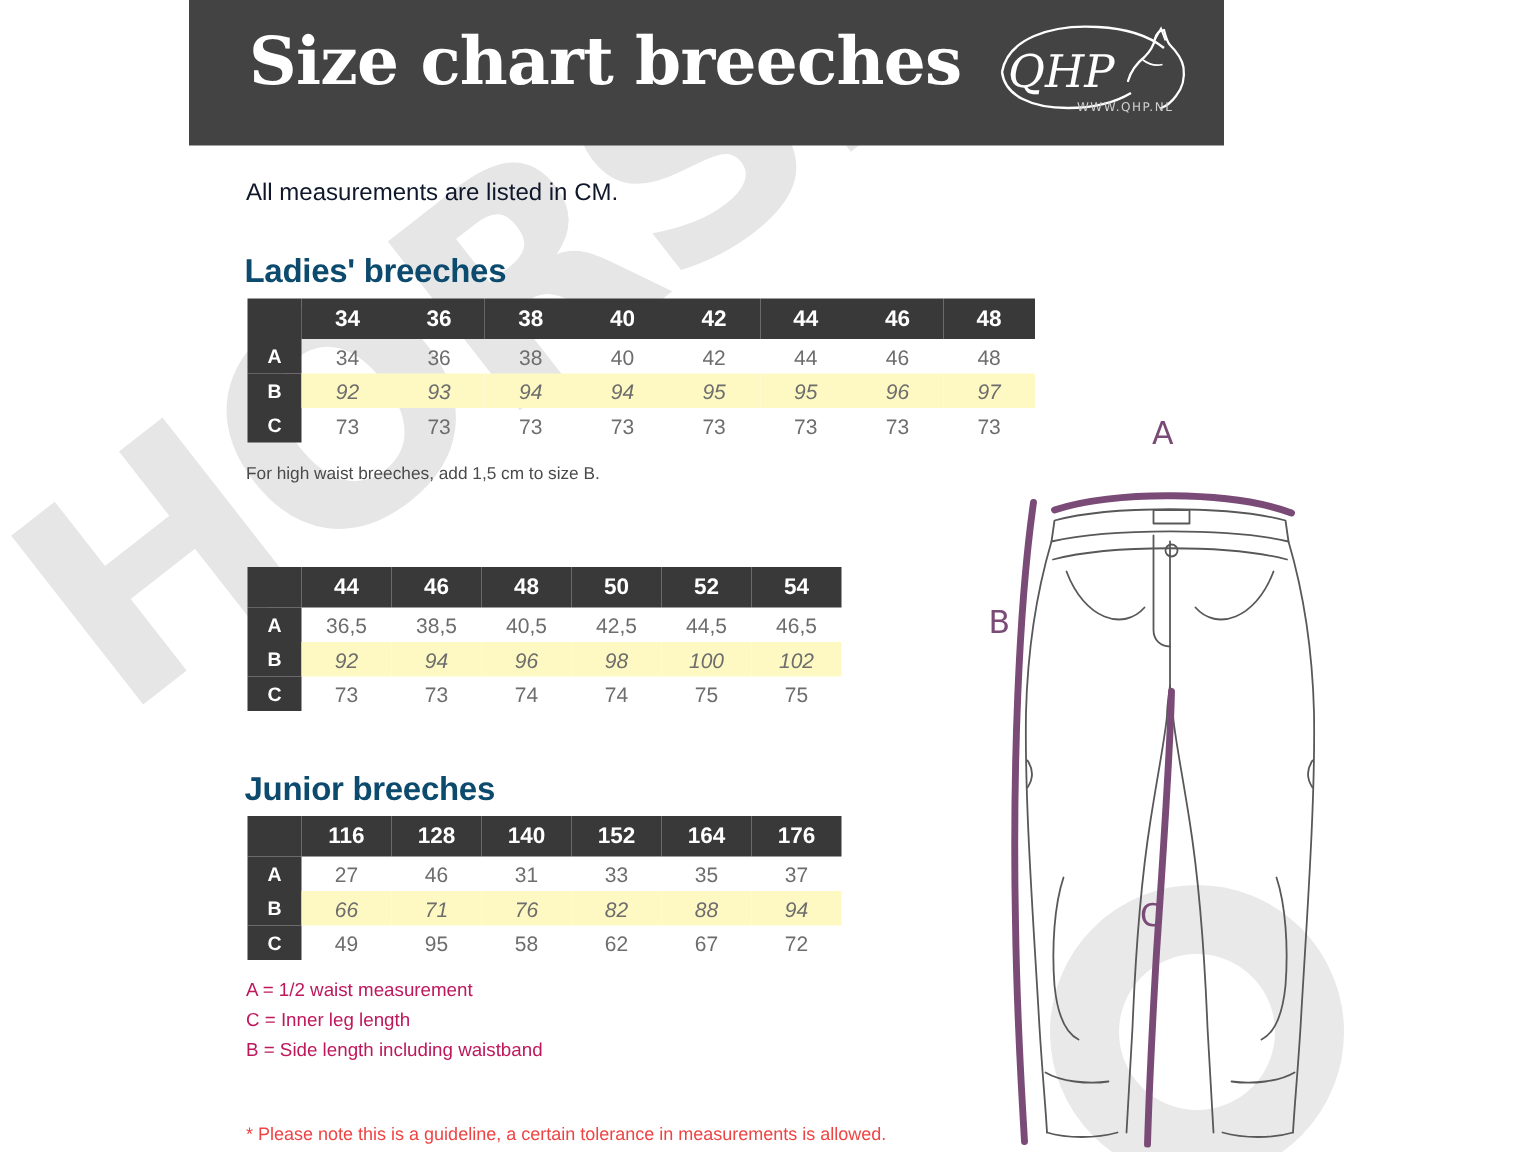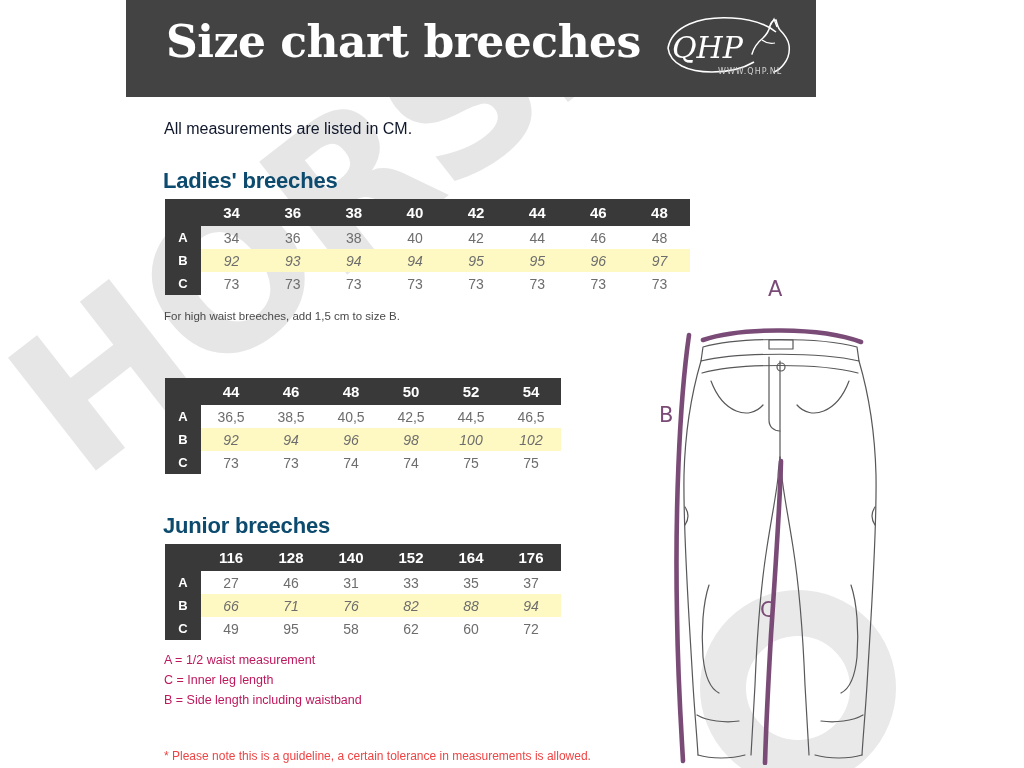--- a/index.html
+++ b/index.html
@@ -265,21 +265,21 @@
           <td>82</td>
           <td>88</td>
           <td>94</td>
         </tr>
         <tr>
           <th class="rl">C</th>
           <td>49</td>
           <td>95</td>
           <td>58</td>
           <td>62</td>
-          <td>60</td>
+          <td>67</td>
           <td>72</td>
         </tr>
       </tbody>
     </table>
 
     <div class="legend">
       <div>A = 1/2 waist measurement</div>
       <div>C = Inner leg length</div>
       <div>B = Side length including waistband</div>
     </div>

